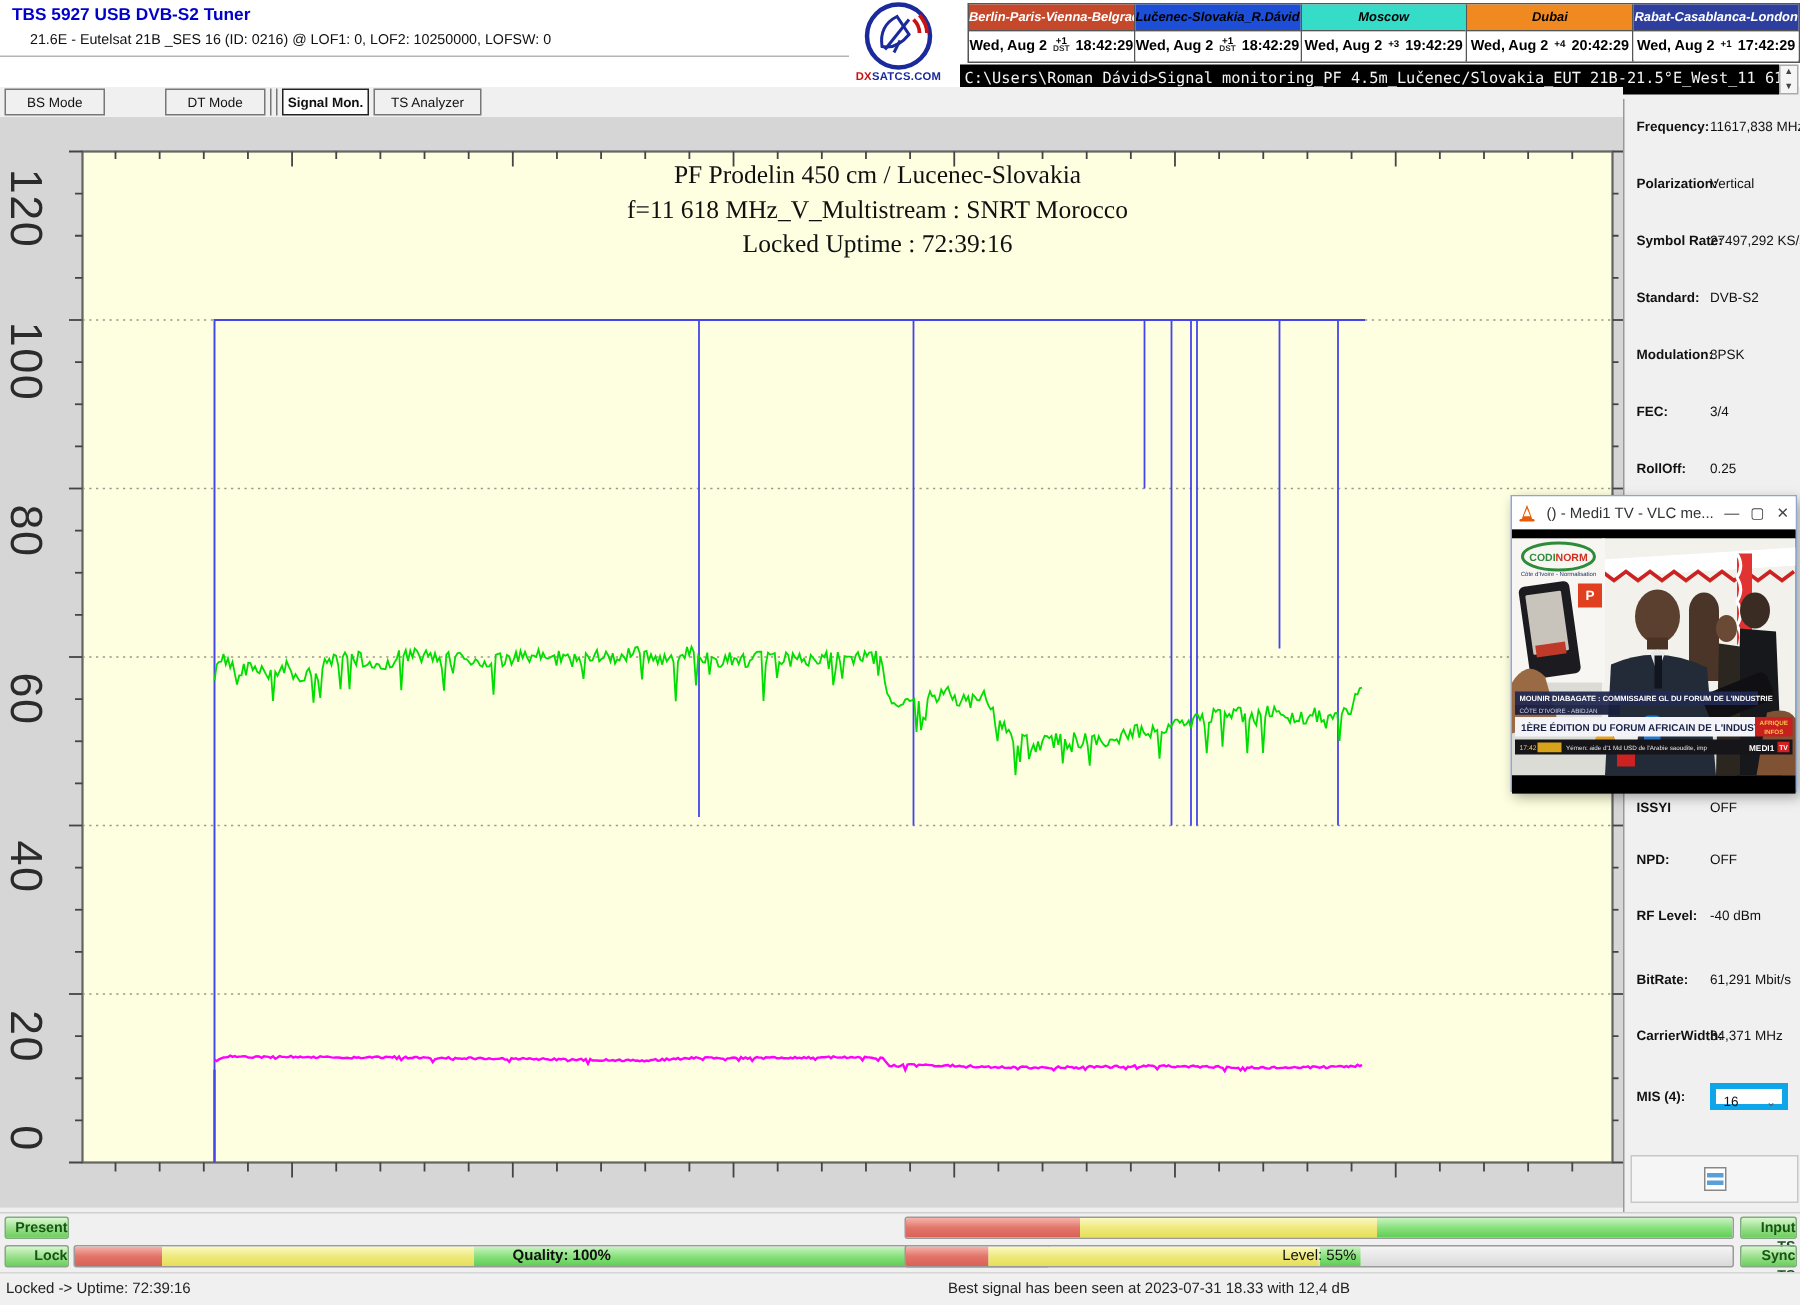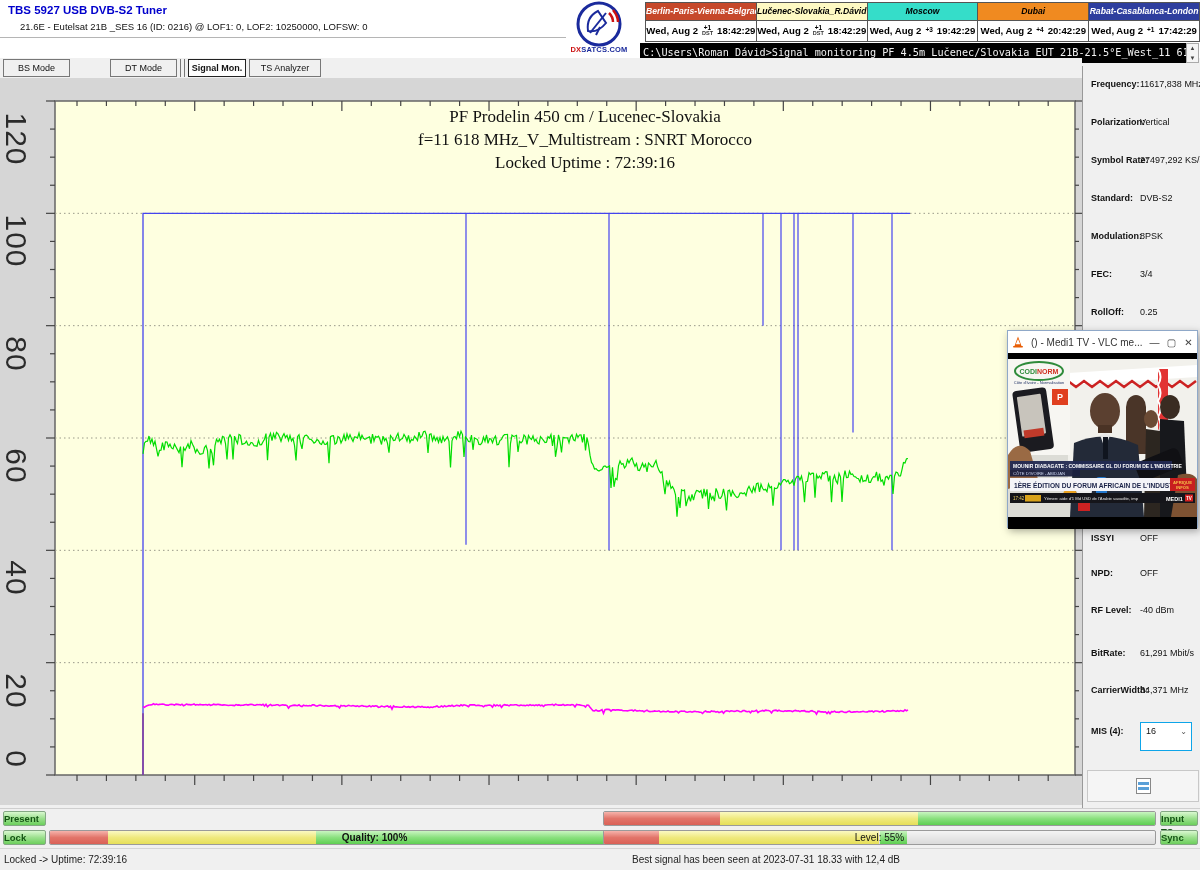--- a/index.html
+++ b/index.html
@@ -41,40 +41,40 @@
   .legend-line{width:22px;height:0;border-top:2px solid #000;}
   #plot{position:absolute;left:0;top:0;}
   .ylab{position:absolute;font-size:30px;color:#2b2b2b;transform:rotate(90deg);transform-origin:center center;
         width:60px;text-align:center;left:0px;letter-spacing:1px;}
   
   .panel{position:absolute;left:1082px;top:66px;width:118px;height:742px;background:#f0f0f0;
          border-left:1px solid #999;box-sizing:border-box;}
   .pfield{position:absolute;left:0;width:118px;height:14px;}
   .pfield .pl{position:absolute;left:8px;top:0;font-size:9px;font-weight:bold;color:#111;white-space:nowrap;}
   .pfield .pv{position:absolute;left:57px;top:0;font-size:9px;color:#111;white-space:nowrap;}
-  .mis-select{position:absolute;left:57px;top:-4px;width:52px;height:29px;background:#fff;border:1px solid #0ea5e9;
+  .mis-select{position:absolute;left:57px;top:-4px;width:52px;height:18px;background:#fff;border:4px solid #0ea5e9;
         font-size:9px;line-height:16px;padding-left:5px;box-sizing:border-box;color:#111;}
   .mis-select .chev{position:absolute;right:4px;top:1px;font-size:8px;color:#555;}
   .panel-bottom-btn{position:absolute;left:4px;top:704px;width:110px;height:30px;background:#f5f5f5;
         border:1px solid #c8c8c8;display:flex;align-items:center;justify-content:center;}
   .stripe-icon{width:13px;height:14px;background:#fff;border:1px solid #888;display:flex;flex-direction:column;justify-content:space-evenly;}
   .stripe-icon span{display:block;height:3px;background:#5aa0d8;margin:0 1px;}
   
   .vlc{position:absolute;left:1007px;top:330px;width:191px;height:198px;background:#fff;border:1px solid #8fa8c8;
        box-shadow:2px 3px 8px rgba(0,0,0,.35);box-sizing:border-box;}
   .vlc-titlebar{height:22px;display:flex;align-items:center;background:#fff;}
   .vlc-title{flex:1;font-size:10px;color:#333;white-space:nowrap;overflow:hidden;margin-left:4px;}
   .vlc-btn{width:17px;text-align:center;font-size:10px;color:#444;}
   .vlc-cone{width:12px;height:12px;margin:0 3px 0 4px;}
   .vlc-video{position:relative;width:189px;height:176px;background:#000;}
   
   .meters{position:absolute;left:0;top:808px;width:1200px;height:40px;background:#f0f0f0;border-top:1px solid #cfcfcf;}
   .gbtn{position:absolute;height:15px;border:1px solid #85a885;border-radius:2px;box-sizing:border-box;
         background:linear-gradient(#d9f8d0,#9ce08e 50%,#6ccf5c);color:#155515;font-size:9.5px;font-weight:bold;
-        text-align:left;line-height:13px;}
+        text-align:right;line-height:13px;}
   .track{position:absolute;height:15px;border:1px solid #9a9a9a;border-radius:2px;box-sizing:border-box;
         background:linear-gradient(#f4f4f4,#dadada);overflow:hidden;}
   .seg{position:absolute;top:0;bottom:0;}
   .seg.red{background:linear-gradient(#f6b3ab,#e2756a 50%,#da6156);}
   .seg.yellow{background:linear-gradient(#fbf9c2,#efe97e 50%,#e6df58);}
   .seg.green{background:linear-gradient(#c9f5c1,#8ae07e 50%,#5ecf52);}
   .track .label{position:absolute;left:0;right:0;top:0;bottom:0;text-align:center;font-size:10px;color:#111;line-height:14px;}
   
   .statusbar{position:absolute;left:0;top:848px;width:1200px;height:22px;background:#f0f0f0;border-top:1px solid #d5d5d5;
         font-size:10px;color:#222;}
@@ -109,21 +109,21 @@
     <div class="clock-time">
             <span>Wed, Aug 2</span>
     <span class="tz">
               <span class="off">+1</span>
               <span class="dst">DST</span>
             </span>
     <span>18:42:29</span>
           </div>
         </div>
         <div class="clock">
-          <div class="clock-name" style="background:#fef9c3;color:#000000">Lučenec-Slovakia_R.Dávid</div>
+          <div class="clock-name" style="background:#1d4ed8;color:#000000">Lučenec-Slovakia_R.Dávid</div>
     <div class="clock-time">
             <span>Wed, Aug 2</span>
     <span class="tz">
               <span class="off">+1</span>
               <span class="dst">DST</span>
             </span>
     <span>18:42:29</span>
           </div>
         </div>
         <div class="clock">

